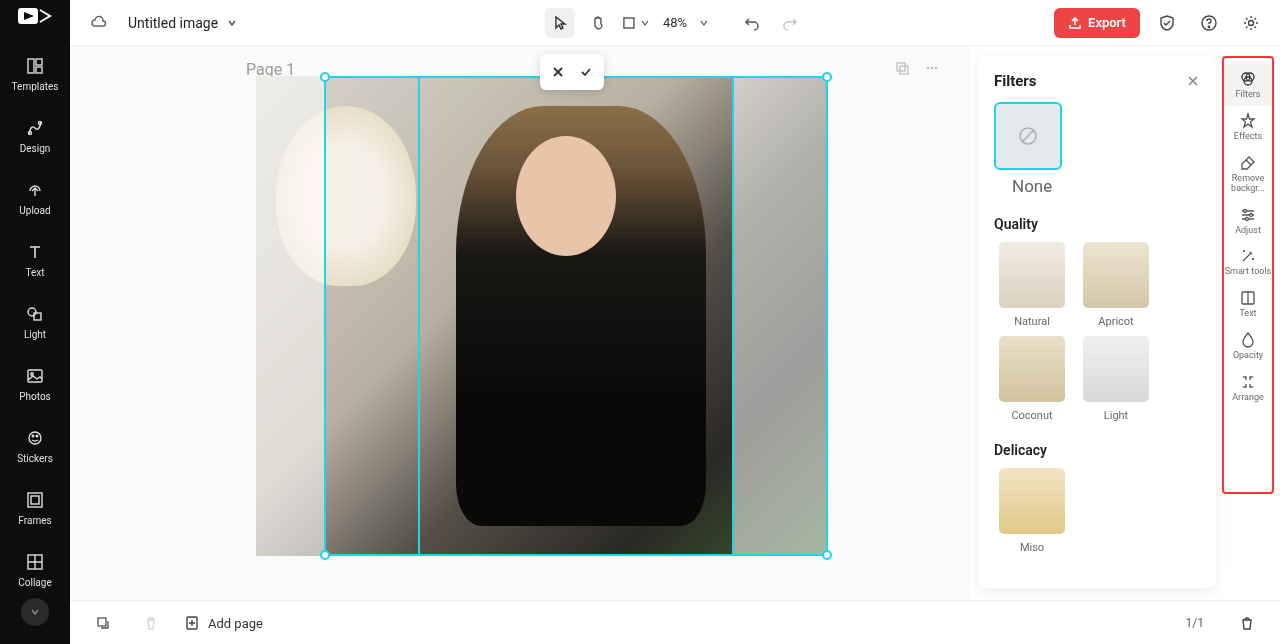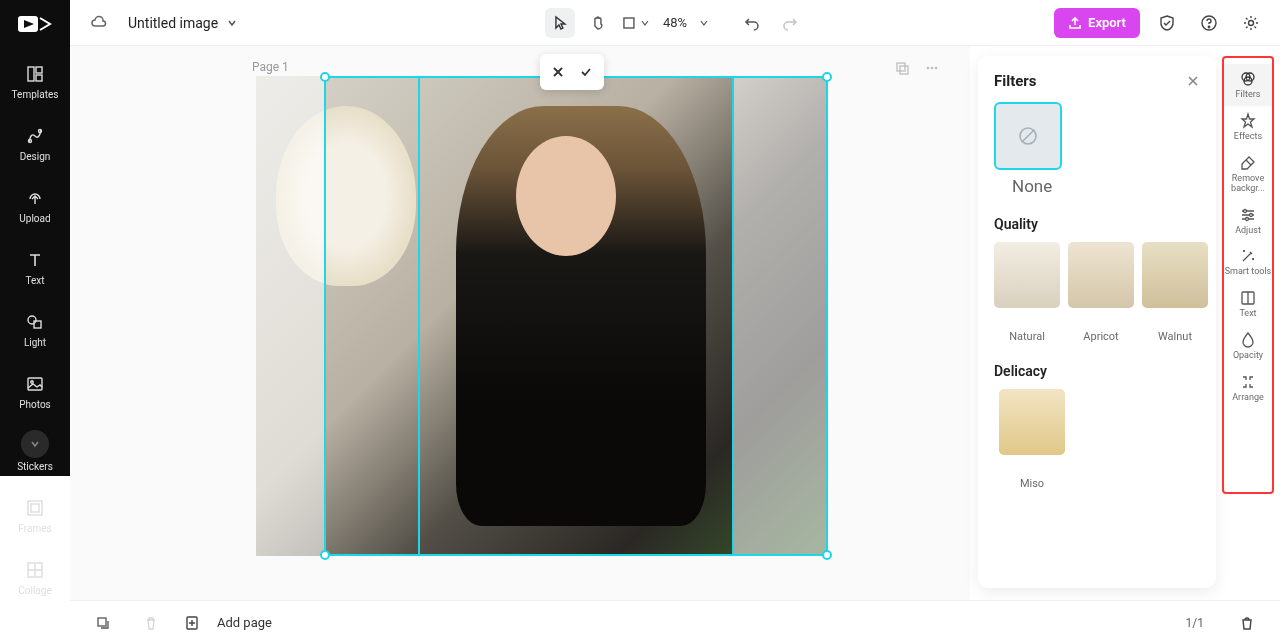--- a/index.html
+++ b/index.html
@@ -1,40 +1,40 @@
 <!DOCTYPE html>
 <html><head>
 <meta charset="utf-8">
 <style>
 *{margin:0;padding:0;box-sizing:border-box;font-family:-apple-system,BlinkMacSystemFont,"Segoe UI",Roboto,sans-serif}
 body{background:#fff;width:1280px;height:644px;overflow:hidden;position:relative}
 
 
-.left-sidebar{position:absolute;left:0;top:0;width:70px;height:476px;background:#0d0d0d;display:flex;flex-direction:column;align-items:center;padding-top:12px;color:#fff}
+.left-sidebar{position:absolute;left:0;top:0;width:70px;height:644px;background:#0d0d0d;display:flex;flex-direction:column;align-items:center;padding-top:4px;color:#fff}
 .left-sidebar .logo{width:34px;height:24px;margin-bottom:28px}
 .left-sidebar .nav-item{display:flex;flex-direction:column;align-items:center;gap:5px;margin-bottom:26px;cursor:pointer;width:100%}
 .left-sidebar .nav-item span{font-size:10px;color:#e0e0e0}
 .left-sidebar .nav-icon{width:20px;height:20px;display:flex;align-items:center;justify-content:center}
 .left-sidebar .avatar-btn{position:absolute;bottom:18px;width:28px;height:28px;border-radius:50%;background:#2a2a2a;display:flex;align-items:center;justify-content:center}
 .left-sidebar .expand-nub{position:absolute;top:314px;right:-4px;width:8px;height:28px;background:#0d0d0d;border-radius:0 6px 6px 0}
 
 
 .top-bar{position:absolute;left:70px;top:0;right:0;height:46px;background:#fff;display:flex;align-items:center;padding:4px 14px;gap:14px;border-bottom:1px solid #f0f0f0}
 .top-bar .cloud-icon{color:#666}
 .doc-title{font-size:14px;color:#222;display:flex;align-items:center;gap:8px;cursor:pointer}
 .top-center{position:absolute;left:50%;transform:translateX(-50%);display:flex;align-items:center;gap:8px}
 .icon-btn{width:30px;height:30px;border-radius:6px;display:flex;align-items:center;justify-content:center;cursor:pointer;color:#444}
 .icon-btn.active{background:#eef0f2}
 .zoom-label{font-size:13px;color:#333;padding:0 4px}
 .top-right{margin-left:auto;display:flex;align-items:center;gap:12px}
-.export-btn{background:#d946ef;color:#fff;border:none;border-radius:6px;height:30px;padding:0 14px;font-size:13px;font-weight:600;display:flex;align-items:center;gap:6px;cursor:pointer}
+.export-btn{background:#ef4444;color:#fff;border:none;border-radius:6px;height:30px;padding:0 14px;font-size:13px;font-weight:600;display:flex;align-items:center;gap:6px;cursor:pointer}
 
 
 .canvas-area{position:absolute;left:70px;top:46px;right:310px;bottom:44px;background:#fafafa;overflow:hidden}
-.page-label{position:absolute;left:182px;top:14px;font-size:12px;color:#9a9a9a}
+.page-label{position:absolute;left:176px;top:14px;font-size:16px;color:#9a9a9a}
 .page-icons{position:absolute;right:30px;top:14px;display:flex;gap:14px;color:#bdbdbd}
 .canvas-photo{position:absolute;left:186px;top:30px;width:570px;height:480px;background:linear-gradient(135deg,#d8d5cc 0%,#c9c4b8 20%,#b8b0a2 40%,#545048 60%,#2a2824 80%,#3c5f2e 100%);overflow:hidden}
 .canvas-photo::before{content:"";position:absolute;left:20px;top:30px;width:140px;height:180px;background:radial-gradient(ellipse,#f5f0e6 40%,#e8dfc8 70%);border-radius:50% 50% 45% 45%}
 .canvas-photo::after{content:"";position:absolute;left:200px;top:30px;width:250px;height:420px;background:linear-gradient(180deg,#8b6f4a 0%,#6b5438 15%,#1a1815 35%,#0a0908 70%);border-radius:35% 35% 10% 10%}
 .face{position:absolute;left:260px;top:60px;width:100px;height:120px;background:#e8c4a8;border-radius:50%;z-index:2}
 .selection{position:absolute;left:254px;top:30px;width:504px;height:480px;border:2px solid #1fd5e8;pointer-events:none}
 .selection .h{position:absolute;width:10px;height:10px;background:#fff;border:2px solid #1fd5e8;border-radius:50%}
 .selection .h.tl{left:-6px;top:-6px}.selection .h.tr{right:-6px;top:-6px}.selection .h.bl{left:-6px;bottom:-6px}.selection .h.br{right:-6px;bottom:-6px}
 .inner-crop{position:absolute;left:348px;top:30px;width:316px;height:480px;border:2px solid #1fd5e8;pointer-events:none}
 .dim-left{position:absolute;left:186px;top:30px;width:70px;height:480px;background:rgba(255,255,255,.55)}
@@ -45,42 +45,42 @@
 
 .filters-panel{position:absolute;right:64px;top:56px;width:238px;height:532px;background:#fff;border-radius:10px;box-shadow:0 4px 16px rgba(0,0,0,.08);padding:16px;overflow-y:auto}
 .filters-panel::-webkit-scrollbar{width:4px}.filters-panel::-webkit-scrollbar-thumb{background:#ddd;border-radius:2px}
 .filters-panel .hdr{display:flex;justify-content:space-between;align-items:center;margin-bottom:12px}
 .filters-panel .hdr h3{font-size:15px;font-weight:700;color:#222}
 .filters-panel .close{cursor:pointer;color:#888}
 .filter-none{width:68px;height:68px;border:2px solid #1fd5e8;border-radius:6px;background:#e4e9ee;display:flex;align-items:center;justify-content:center;color:#a8b0b8}
 .filter-none-label{font-size:17px;color:#666;margin:6px 0 0 18px}
 .section-title{font-size:14px;font-weight:600;color:#222;margin:20px 0 10px}
 .filter-row{display:flex;gap:8px;margin-bottom:8px}
-.filter-item{width:76px;display:flex;flex-direction:column;align-items:center;gap:22px}
+.filter-item{width:76px;display:flex;flex-direction:column;align-items:center;gap:7px}
 .filter-thumb{width:66px;height:66px;border-radius:5px;background:#e6ddc8}
 .filter-thumb.t1{background:linear-gradient(#f2ede4,#d9d0bd)}
 .filter-thumb.t2{background:linear-gradient(#ede4d2,#d4c6a8)}
 .filter-thumb.t3{background:linear-gradient(#e8dec4,#cfc09a)}
 .filter-thumb.t4{background:linear-gradient(#eae0c8,#d1c29e)}
 .filter-thumb.t5{background:linear-gradient(#f0f0f0,#d8d8d8)}
 .filter-thumb.t6{background:radial-gradient(circle at 50% 60%,#fff 20%,#f4e8c8 50%,#e8d89a)}
 .filter-thumb.t7{background:linear-gradient(#f0e8dc,#d8ccb4)}
 .filter-thumb.t8{background:linear-gradient(#f2e4c4,#e0c888)}
 .filter-item span{font-size:11px;color:#6a6a6a}
 
 
 .right-toolbar{position:absolute;right:6px;top:56px;width:52px;height:438px;border:2px solid #ff3434;border-radius:4px;background:#fff;display:flex;flex-direction:column;align-items:center;padding:6px 0}
 .right-toolbar .tool{display:flex;flex-direction:column;align-items:center;gap:2px;padding:6px 0;cursor:pointer;width:100%}
 .right-toolbar .tool.active{background:#f4f4f4}
 .right-toolbar .tool .ico{width:18px;height:18px;color:#555;display:flex;align-items:center;justify-content:center}
 .right-toolbar .tool span{font-size:9px;color:#6a6a6a;text-align:center;line-height:1.1}
 
 
 .bottom-bar{position:absolute;left:70px;bottom:0;right:0;height:44px;border-top:1px solid #eee;background:#fff;display:flex;align-items:center;padding:0 18px;gap:18px}
-.bottom-bar .addpg{display:flex;align-items:center;gap:17px;cursor:pointer;color:#333;font-size:13px}
+.bottom-bar .addpg{display:flex;align-items:flex-end;gap:8px;cursor:pointer;color:#333;font-size:13px}
 .page-count{margin-left:auto;font-size:12px;color:#666;margin-right:10px}
 
 svg{display:block}
 </style>
 </head>
 <body>
 
 <div class="left-sidebar">
   <div class="logo">
     <svg viewBox="0 0 34 24" width="34" height="24">
@@ -319,23 +319,29 @@
   <div class="section-title">Quality</div>
   <div class="filter-row">
     <div class="filter-item">
         <div class="filter-thumb t1"></div>
         <span>Natural</span>
       </div>
     <div class="filter-item">
         <div class="filter-thumb t2"></div>
         <span>Apricot</span>
       </div>
+  </div>
+  <div class="filter-row">
     <div class="filter-item">
-        <div class="filter-thumb t3"></div>
-        <span>Walnut</span>
+        <div class="filter-thumb t4"></div>
+        <span>Coconut</span>
+      </div>
+    <div class="filter-item">
+        <div class="filter-thumb t5"></div>
+        <span>Light</span>
       </div>
   </div>
 
   <div class="section-title">Delicacy</div>
   <div class="filter-row">
     <div class="filter-item">
         <div class="filter-thumb t8"></div>
         <span>Miso</span>
       </div>
   </div>

